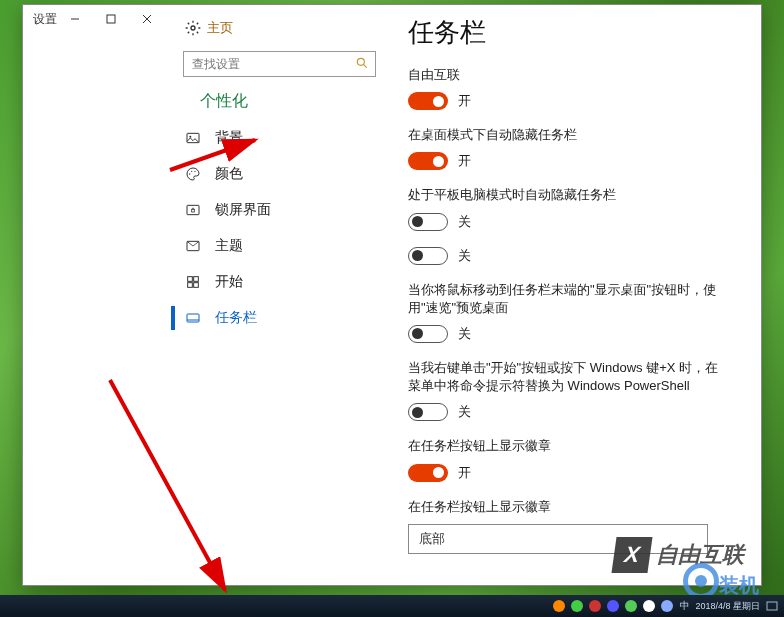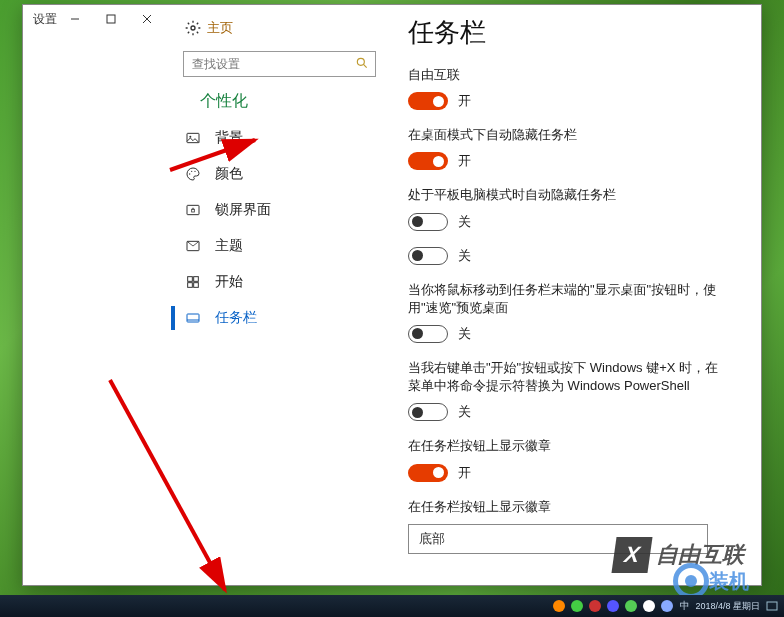--- a/index.html
+++ b/index.html
@@ -39,21 +39,21 @@
 .toggle-text { font-size:13px; color:#222; }
 
 .select-wrap { margin-bottom:18px; }
 .select { width:300px; height:30px; border:1px solid #888; background:#fff; display:flex; align-items:center; justify-content:space-between; padding:0 10px; font-size:13px; color:#333; }
 
 .arrow { position:absolute; pointer-events:none; }
 .arrow svg { overflow:visible; }
 
 .watermark { position:absolute; right:40px; bottom:44px; display:flex; align-items:center; gap:6px; color:#444; font-size:22px; font-weight:bold; font-style:italic; opacity:.9; }
 .watermark .xbox { width:36px; height:36px; background:#333; color:#fff; display:flex; align-items:center; justify-content:center; font-size:22px; font-weight:bold; transform:skewX(-8deg); }
-.watermark2 { position:absolute; right:35px; bottom:18px; font-size:20px; color:#4a90e2; font-weight:bold; opacity:.85; display:flex; align-items:center; gap:0; }
+.watermark2 { position:absolute; right:25px; bottom:18px; font-size:20px; color:#4a90e2; font-weight:bold; opacity:.85; display:flex; align-items:flex-end; gap:0; }
 .watermark2 .circ { width:36px; height:36px; border-radius:50%; border:5px solid #4a90e2; display:flex; align-items:center; justify-content:center; }
 .watermark2 .circ::after { content:""; width:12px; height:12px; border-radius:50%; background:#4a90e2; }
 
 .taskbar { position:absolute; left:0; right:0; bottom:0; height:22px; background:linear-gradient(#1a2838,#0c1622); display:flex; align-items:center; padding:0 6px; }
 .taskbar .tray { margin-left:auto; display:flex; align-items:center; gap:6px; font-size:10px; color:#bcd; }
 .tray-icon { width:12px; height:12px; border-radius:50%; }
 .tb-time { font-size:9px; color:#cde; text-align:right; line-height:1; }
 
 
 .content::-webkit-scrollbar { width:6px; }

